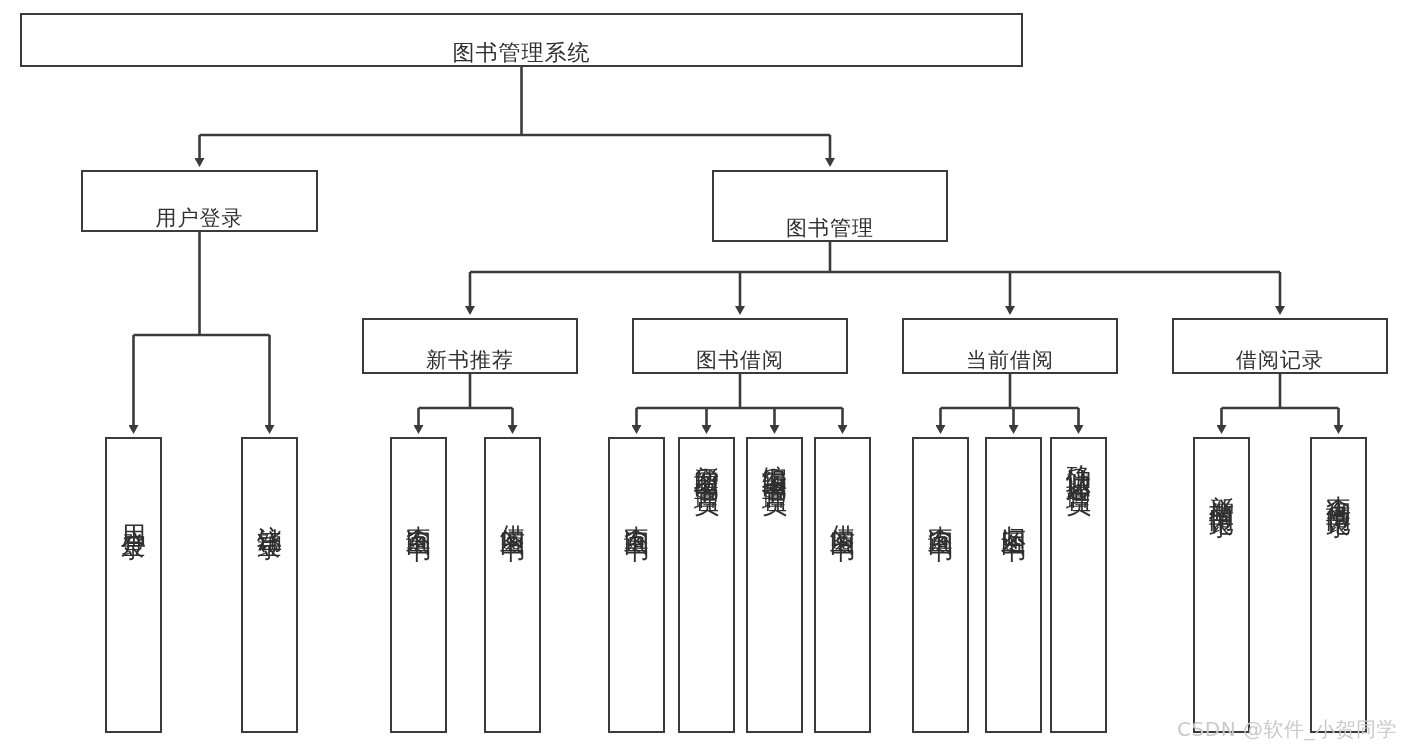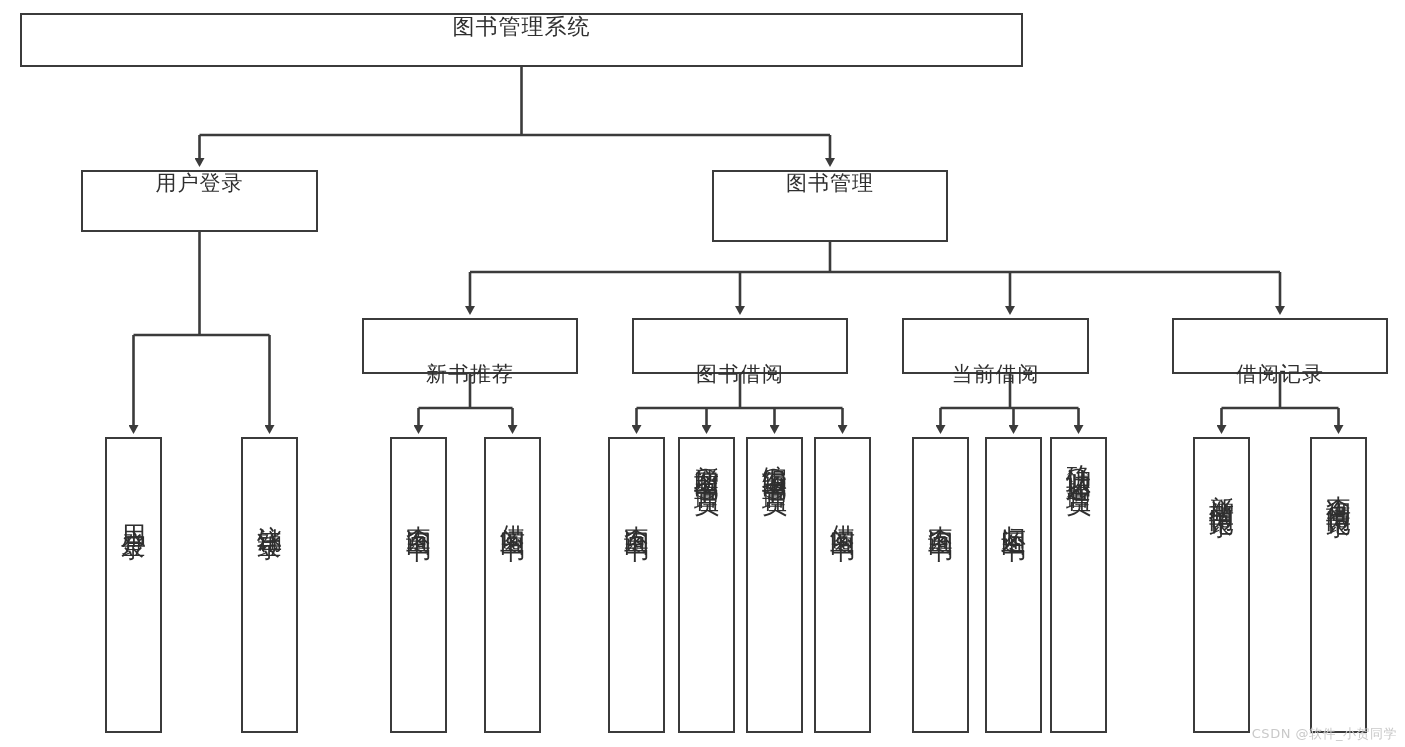--- a/index.html
+++ b/index.html
@@ -12,21 +12,21 @@
   }
   #canvas{position:absolute;left:0;top:0;width:1405px;height:747px;}
   #svg-layer{position:absolute;left:0;top:0;width:1405px;height:747px;}
 
   .node{
     position:absolute;
     box-sizing:border-box;
     background:#ffffff;
     border:2.5px solid #3b3b3b;
     display:flex;
-    align-items:flex-start;
+    align-items:flex-end;
     justify-content:center;
   }
   .node .label{
     color:#2f2f2f;
     letter-spacing:1px;
     white-space:nowrap;
     line-height:1.1;
   }
   .node-root .label{font-size:22px;}
   .node-l1 .label{font-size:21px;}
@@ -51,21 +51,21 @@
     margin-top:60px;
   }
   .node-leaf.leaf-mid .label{
     margin-top:30px;
   }
 
   #watermark{
     position:absolute;
     right:8px;
     bottom:4px;
-    font-size:13px;
+    font-size:20px;
     color:#c9c9c9;
     letter-spacing:0.5px;
     white-space:nowrap;
     user-select:none;
     margin-left:32px;
   }
 </style>
 </head>
 <body>
 
@@ -123,21 +123,21 @@
       </div>
       <div class="node node-l1" style="left: 712px; top: 170px; width: 236px; height: 72px;">
         <span class="label">图书管理</span>
       </div>
       <div class="node node-l2" style="left: 362px; top: 318px; width: 216px; height: 56px;">
         <span class="label">新书推荐</span>
       </div>
       <div class="node node-l2" style="left: 632px; top: 318px; width: 216px; height: 56px;">
         <span class="label">图书借阅</span>
       </div>
-      <div class="node node-l2" style="left: 902px; top: 318px; width: 187px; height: 56px;">
+      <div class="node node-l2" style="left: 902px; top: 318px; width: 216px; height: 56px;">
         <span class="label">当前借阅</span>
       </div>
       <div class="node node-l2" style="left: 1172px; top: 318px; width: 216px; height: 56px;">
         <span class="label">借阅记录</span>
       </div>
       <div class="node node-leaf leaf-short" style="left: 105px; top: 437px; width: 57px; height: 296px;">
         <span class="label">用户登录</span>
       </div>
       <div class="node node-leaf leaf-short" style="left: 241px; top: 437px; width: 57px; height: 296px;">
         <span class="label">注销登录</span>

